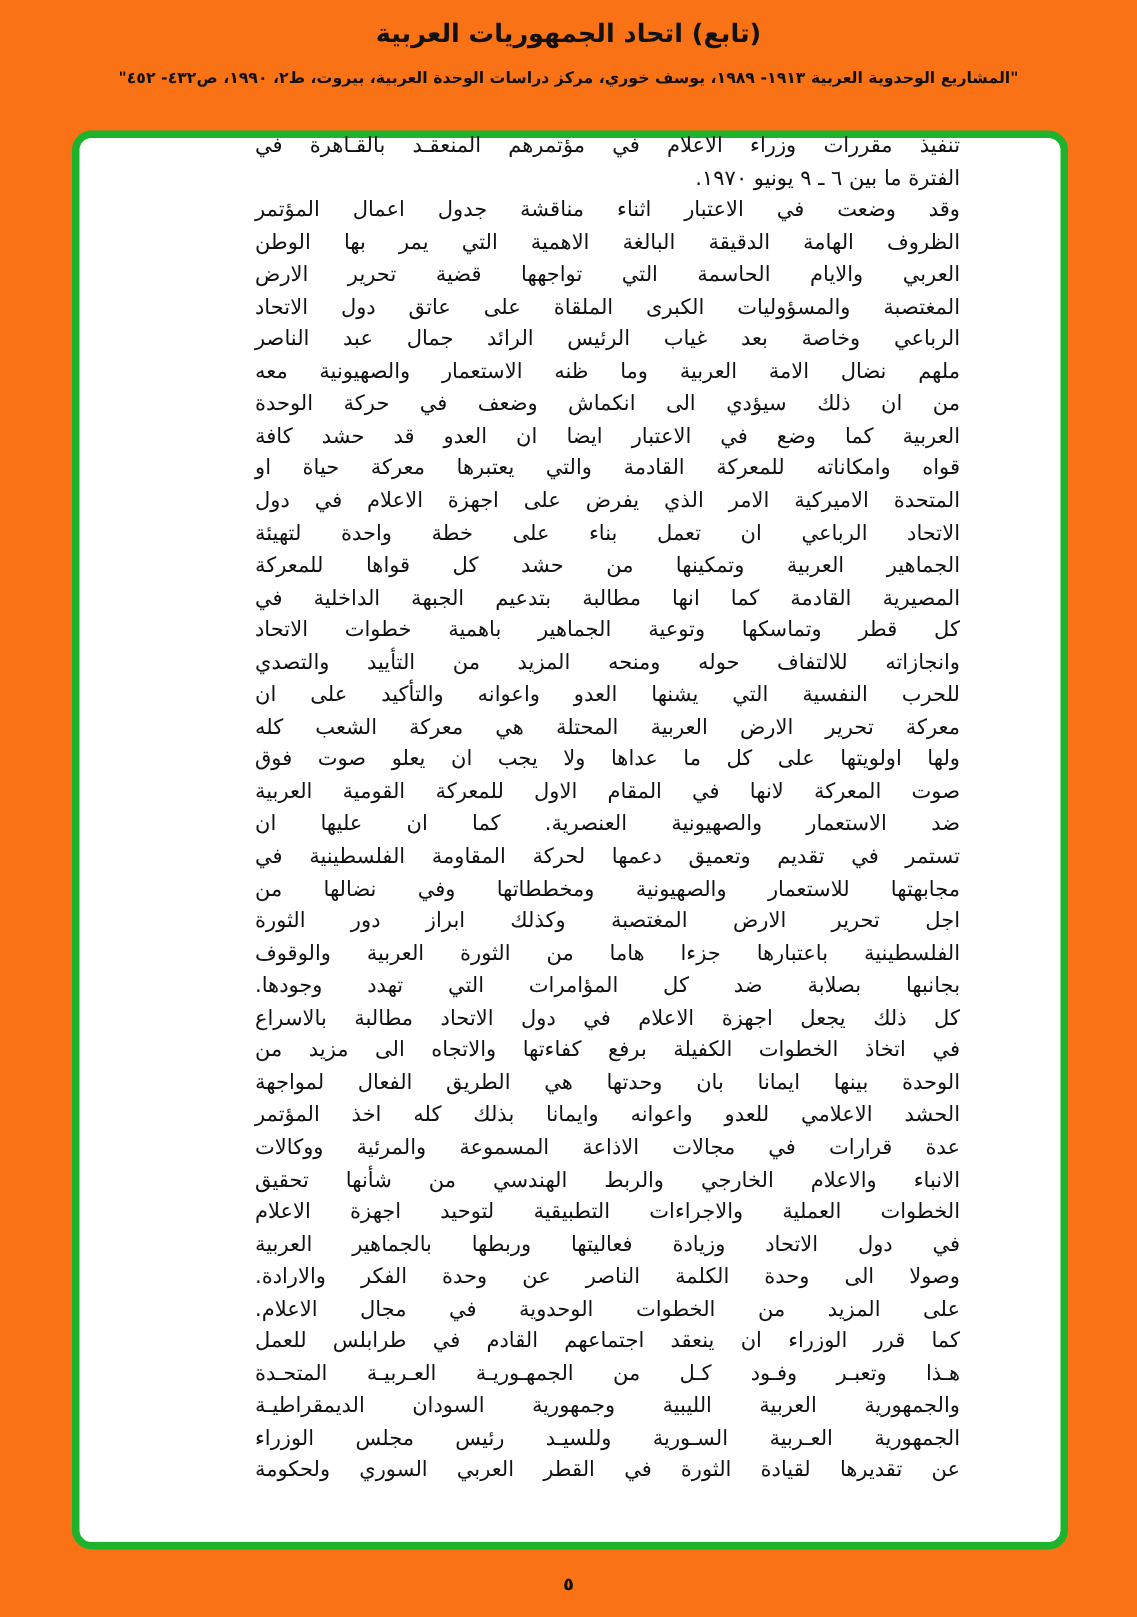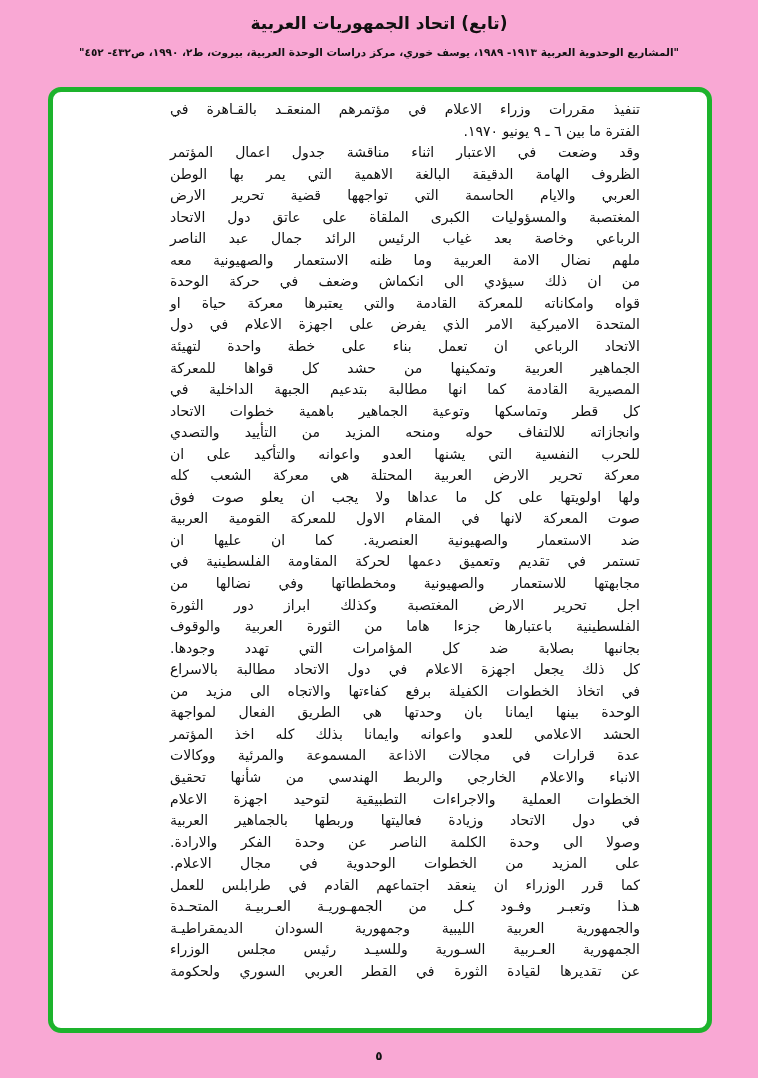--- a/index.html
+++ b/index.html
@@ -1,20 +1,20 @@
 <!DOCTYPE html>
 <html lang="ar"><head>
 <meta charset="utf-8">
 <style>
   html, body { margin: 0; padding: 0; background: #ffffff; }
   .page {
     position: relative;
     width: 758px;
     height: 1078px;
-    background: #f9a8d4;
+    background: #f97316;
     font-family: "DejaVu Sans", sans-serif;
     color: #111111;
     overflow: hidden;
   }
   .doc-title {
     position: absolute;
     top: 13px; left: 0; right: 0;
     text-align: center;
     direction: rtl;
     font-size: 17px;
@@ -32,21 +32,21 @@
   .frame {
     position: absolute;
     left: 48px; top: 87px;
     width: 654px; height: 936px;
     border: 5px solid #1db32c;
     border-radius: 13px;
     background: #ffffff;
   }
   .body-text {
     position: absolute;
-    left: 170px; top: 99px;
+    left: 170px; top: 87px;
     width: 470px;
     direction: rtl;
     font-size: 14px;
     line-height: 21.55px;
   }
   .line {
     height: 21.55px;
     white-space: nowrap;
     text-align: justify;
     text-align-last: justify;
@@ -77,20 +77,21 @@
   <div class="body-text">
       <div class="line">تنفيذ مقررات وزراء الاعلام في مؤتمرهم المنعقـد بالقـاهرة في</div>
       <div class="line short">الفترة ما بين ٦ ـ ٩ يونيو ١٩٧٠.</div>
       <div class="line">وقد وضعت في الاعتبار اثناء مناقشة جدول اعمال المؤتمر</div>
       <div class="line">الظروف الهامة الدقيقة البالغة الاهمية التي يمر بها الوطن</div>
       <div class="line">العربي والايام الحاسمة التي تواجهها قضية تحرير الارض</div>
       <div class="line">المغتصبة والمسؤوليات الكبرى الملقاة على عاتق دول الاتحاد</div>
       <div class="line">الرباعي وخاصة بعد غياب الرئيس الرائد جمال عبد الناصر</div>
       <div class="line">ملهم نضال الامة العربية وما ظنه الاستعمار والصهيونية معه</div>
       <div class="line">من ان ذلك سيؤدي الى انكماش وضعف في حركة الوحدة</div>
+      <div class="line">العربية كما وضع في الاعتبار ايضا ان العدو قد حشد كافة</div>
       <div class="line">قواه وامكاناته للمعركة القادمة والتي يعتبرها معركة حياة او</div>
       <div class="line">المتحدة الاميركية الامر الذي يفرض على اجهزة الاعلام في دول</div>
       <div class="line">الاتحاد الرباعي ان تعمل بناء على خطة واحدة لتهيئة</div>
       <div class="line">الجماهير العربية وتمكينها من حشد كل قواها للمعركة</div>
       <div class="line">المصيرية القادمة كما انها مطالبة بتدعيم الجبهة الداخلية في</div>
       <div class="line">كل قطر وتماسكها وتوعية الجماهير باهمية خطوات الاتحاد</div>
       <div class="line">وانجازاته للالتفاف حوله ومنحه المزيد من التأييد والتصدي</div>
       <div class="line">للحرب النفسية التي يشنها العدو واعوانه والتأكيد على ان</div>
       <div class="line">معركة تحرير الارض العربية المحتلة هي معركة الشعب كله</div>
       <div class="line">ولها اولويتها على كل ما عداها ولا يجب ان يعلو صوت فوق</div>

